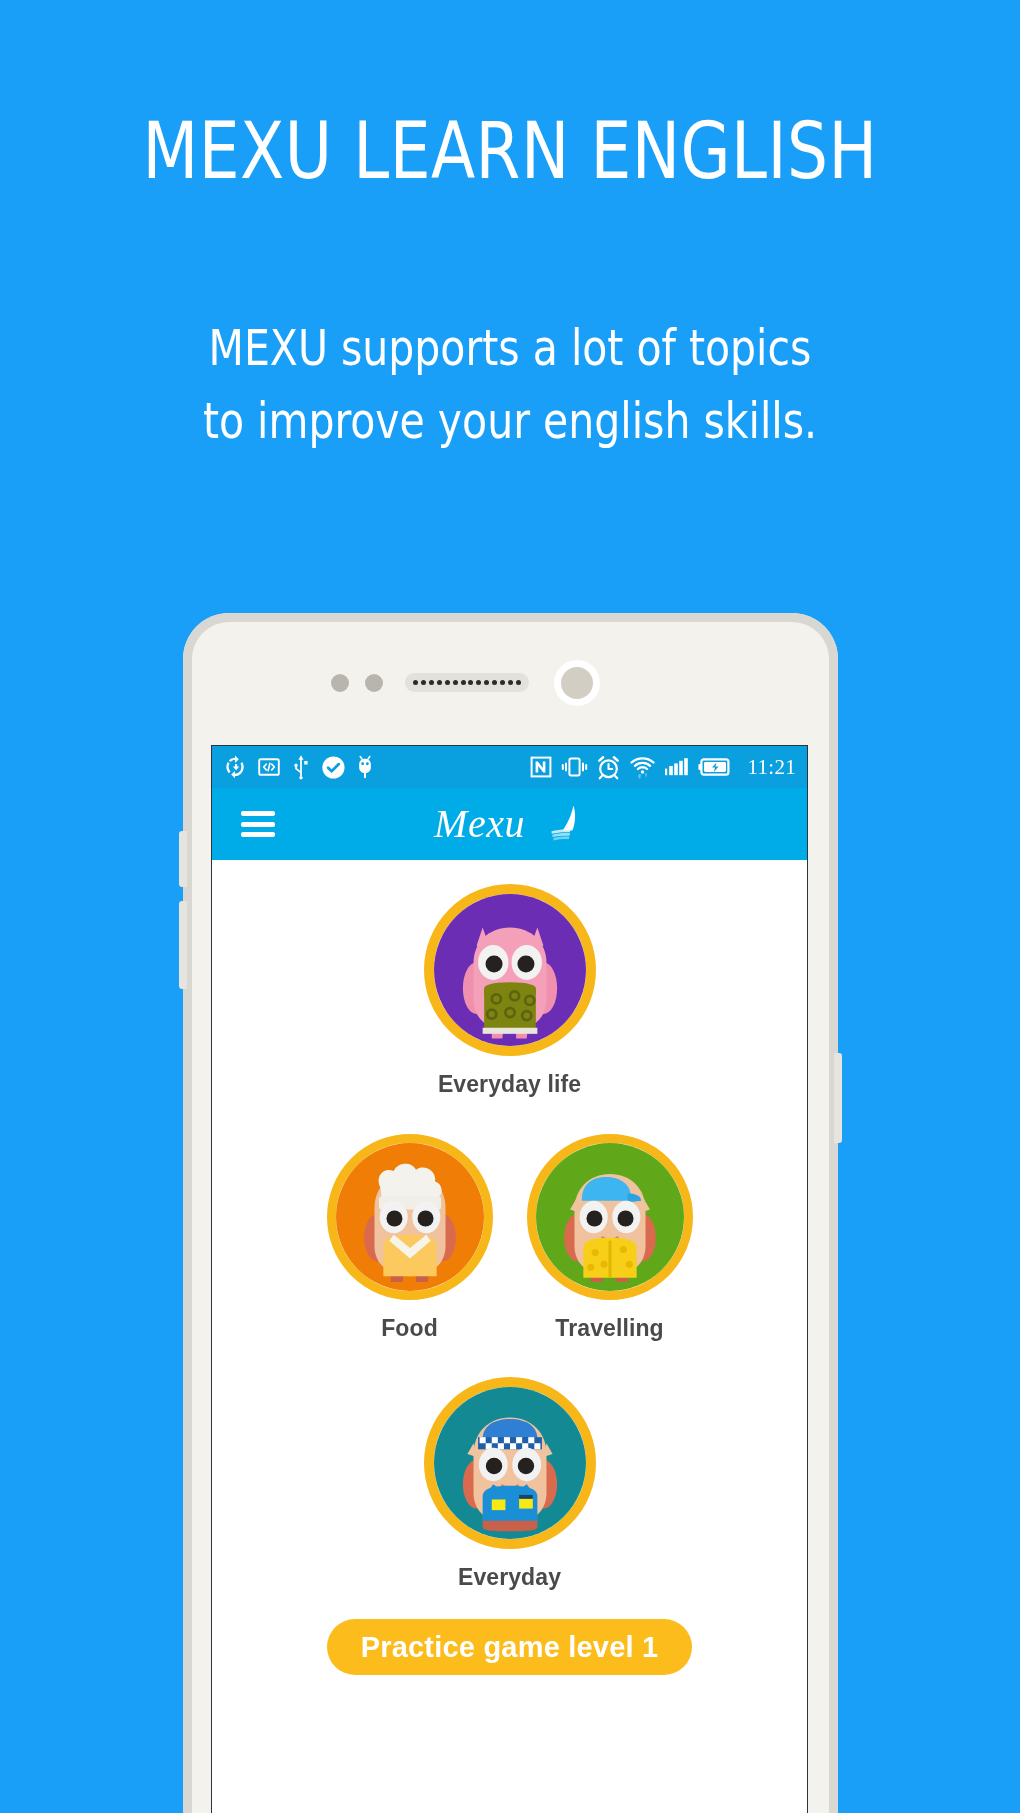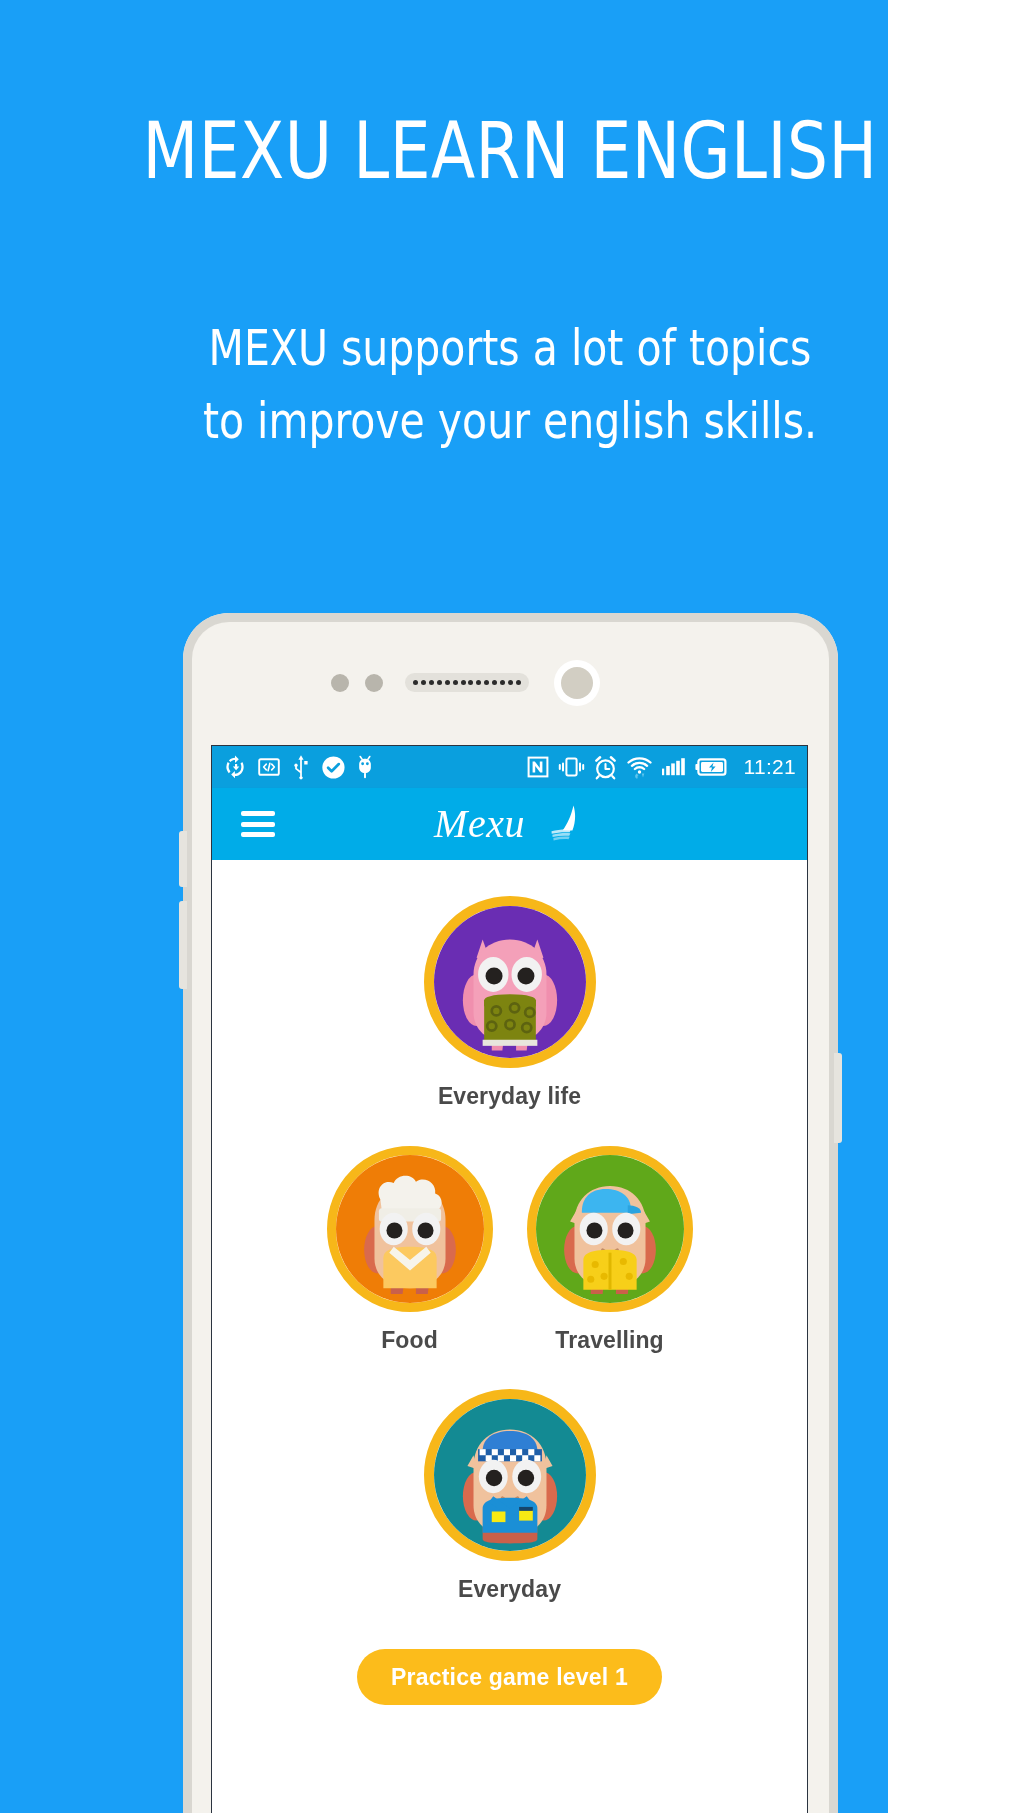--- a/index.html
+++ b/index.html
@@ -9,21 +9,21 @@
   }
   body {
     width: 1020px;
     height: 1813px;
     overflow: hidden;
     font-family: "Liberation Sans", sans-serif;
   }
 
   .promo {
     position: relative;
-    width: 888px;
+    width: 1020px;
     height: 1813px;
     background: #199ff7;
     overflow: hidden;
   }
 
   
   .headline {
     position: absolute;
     top: 108px;
     left: 0;
@@ -202,21 +202,21 @@
   }
   .sb-left { display: flex; align-items: center; gap: 9px; }
   .sb-right { display: flex; align-items: center; gap: 8px; margin-left: auto; }
   .sb-ico { display: block; }
   .sb-time {
     font-size: 21px;
     font-weight: 400;
     letter-spacing: 0.3px;
     margin-left: 7px;
     margin-right: 3px;
-    font-family: Liberation Sans, sans-serif;
+    font-family: Liberation Serif, serif;
   }
 
   
   .toolbar {
     height: 72px;
     background: #00ace8;
     display: flex;
     align-items: center;
     position: relative;
     box-shadow: 0 2px 3px rgba(0,0,0,0.10);
@@ -289,44 +289,43 @@
   }
   .topic-label {
     margin-top: 15px;
     font-size: 23px;
     font-weight: bold;
     color: #4a4a4a;
     letter-spacing: 0.1px;
     font-family: "Liberation Sans", sans-serif;
   }
 
-  .row1 { padding-top: 36px; }
+  .row1 { padding-top: 24px; }
   .row2 { padding-top: 36px; }
   .row3 { padding-top: 35px; }
 
   .cta-wrap {
     display: flex;
     justify-content: center;
     padding-top: 28px;
   }
   .cta {
     background: #fcbc1b;
     color: #ffffff;
     border: none;
     border-radius: 28px;
     padding: 0 34px;
     height: 56px;
-    font-size: 23px;
+    font-size: 29px;
     font-weight: bold;
     letter-spacing: 0.2px;
     font-family: "Liberation Sans", sans-serif;
     cursor: pointer;
     display: flex;
     align-items: center;
-    margin-top: 18px;
   }
 </style>
 </head>
 <body>
 
 <div class="promo">
 
   <div class="headline">MEXU LEARN ENGLISH</div>
 
   <div class="subheadline">

